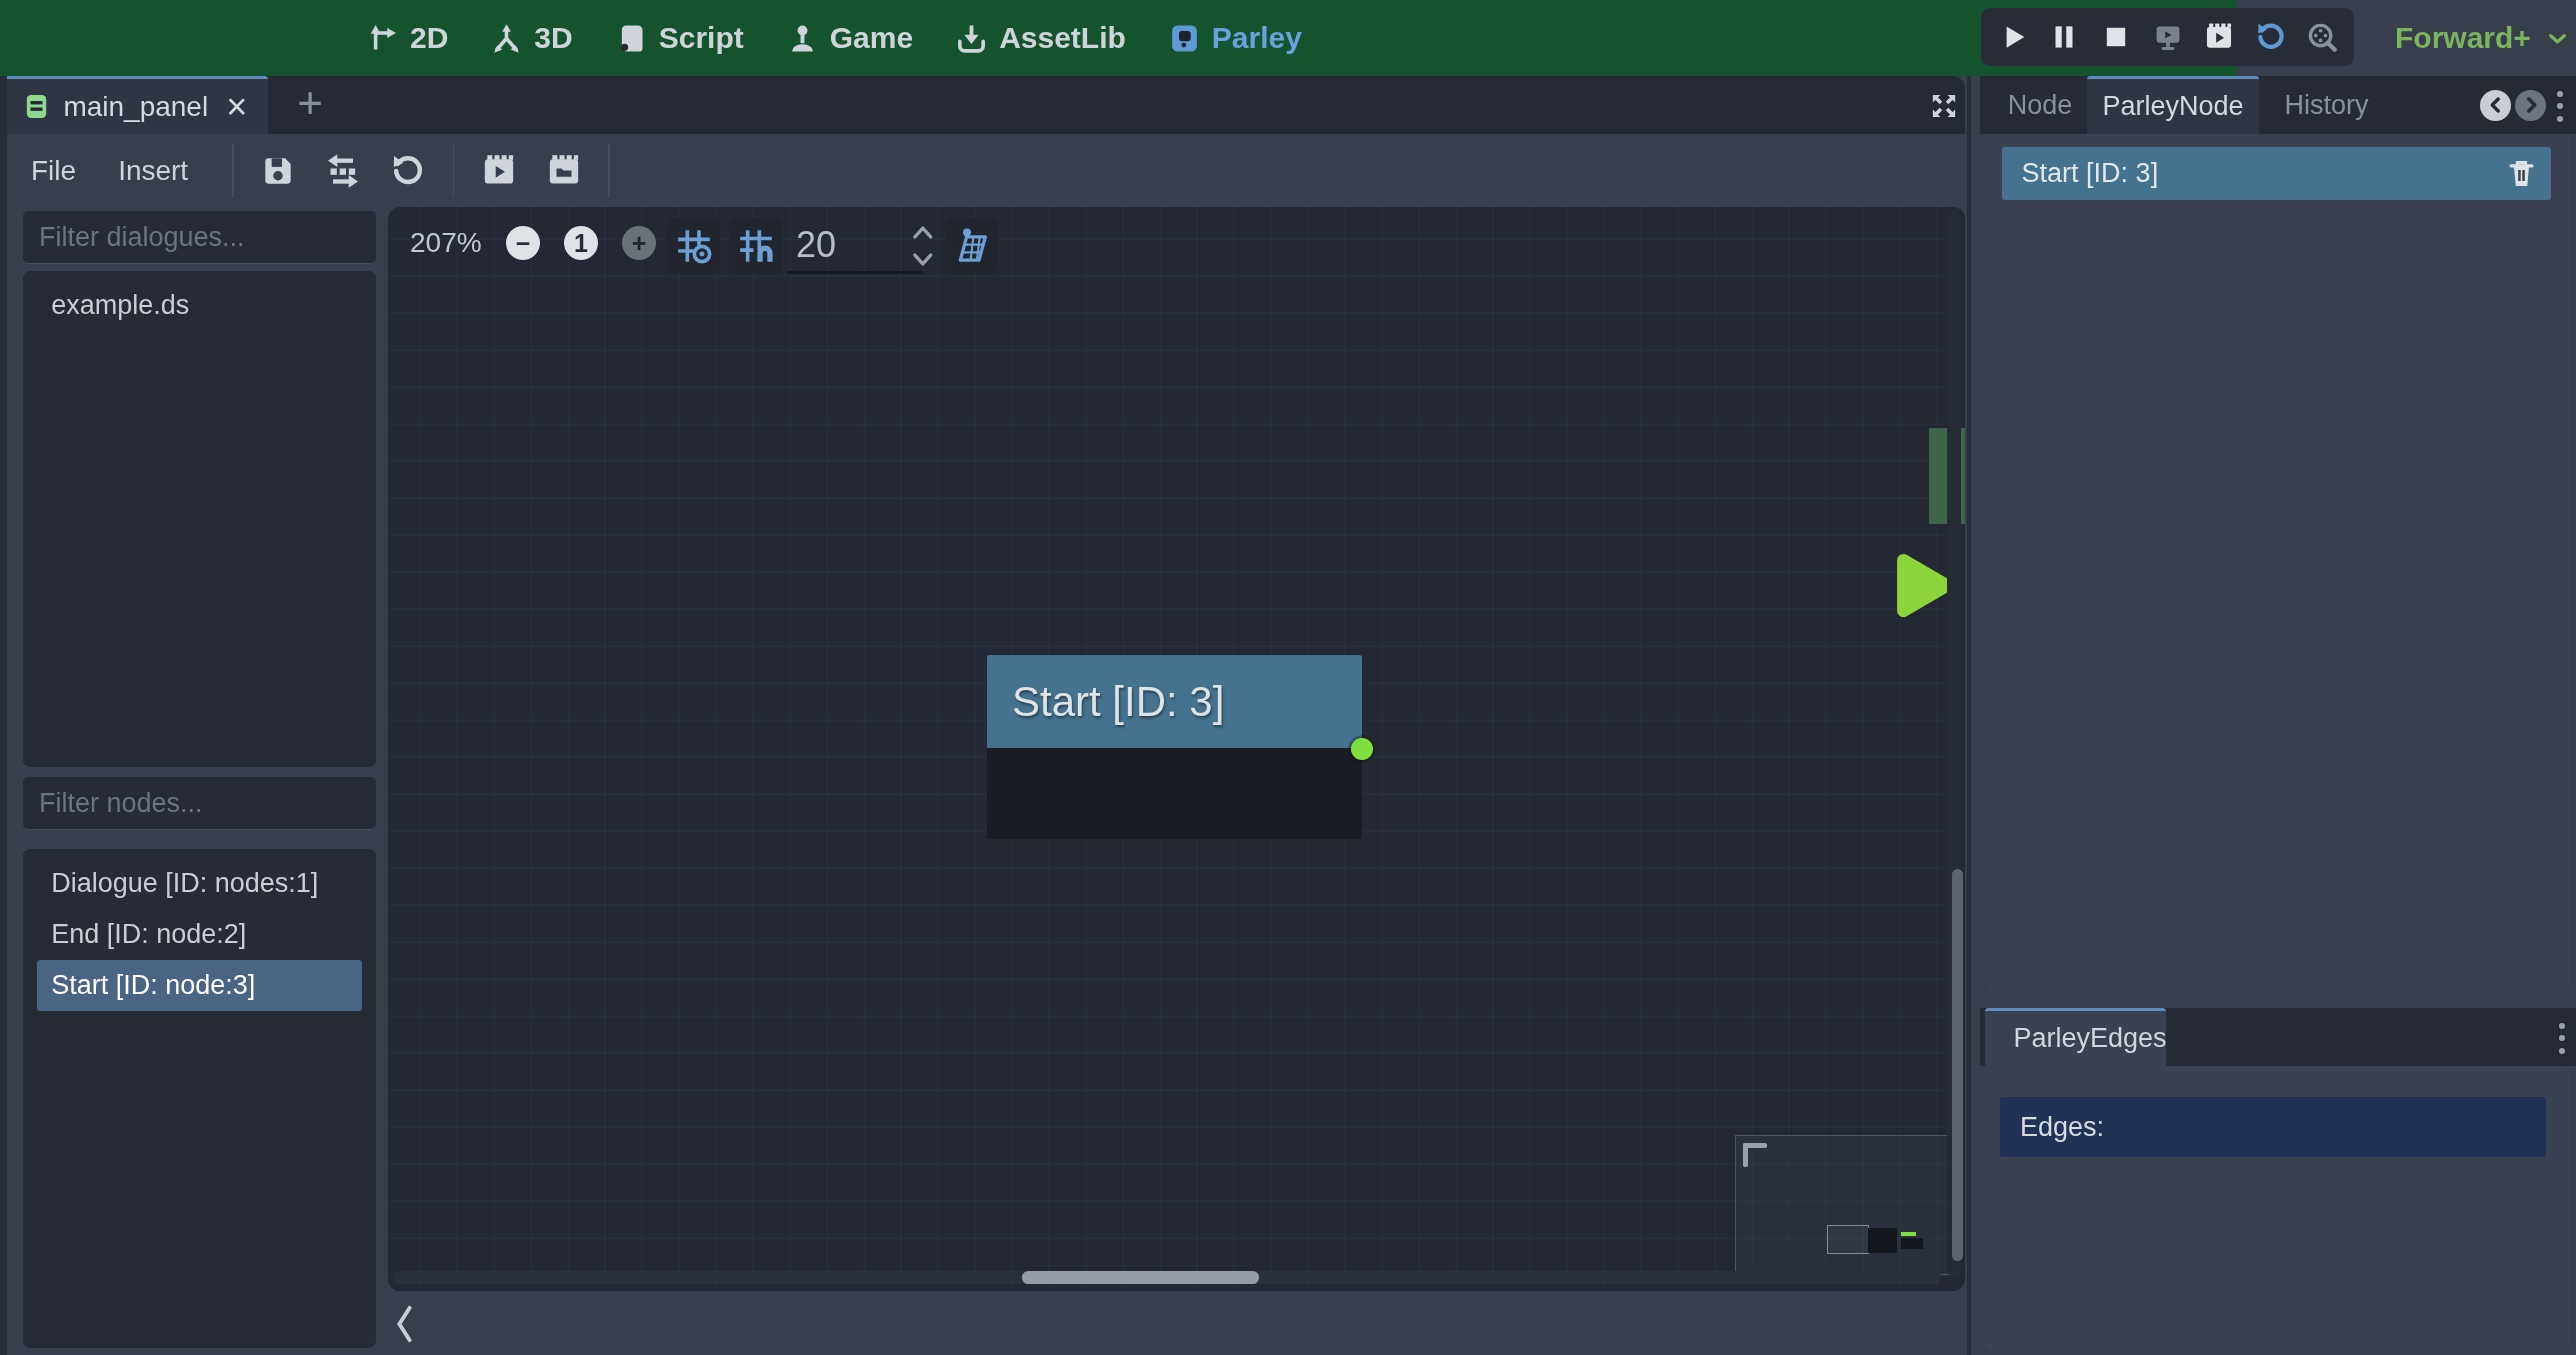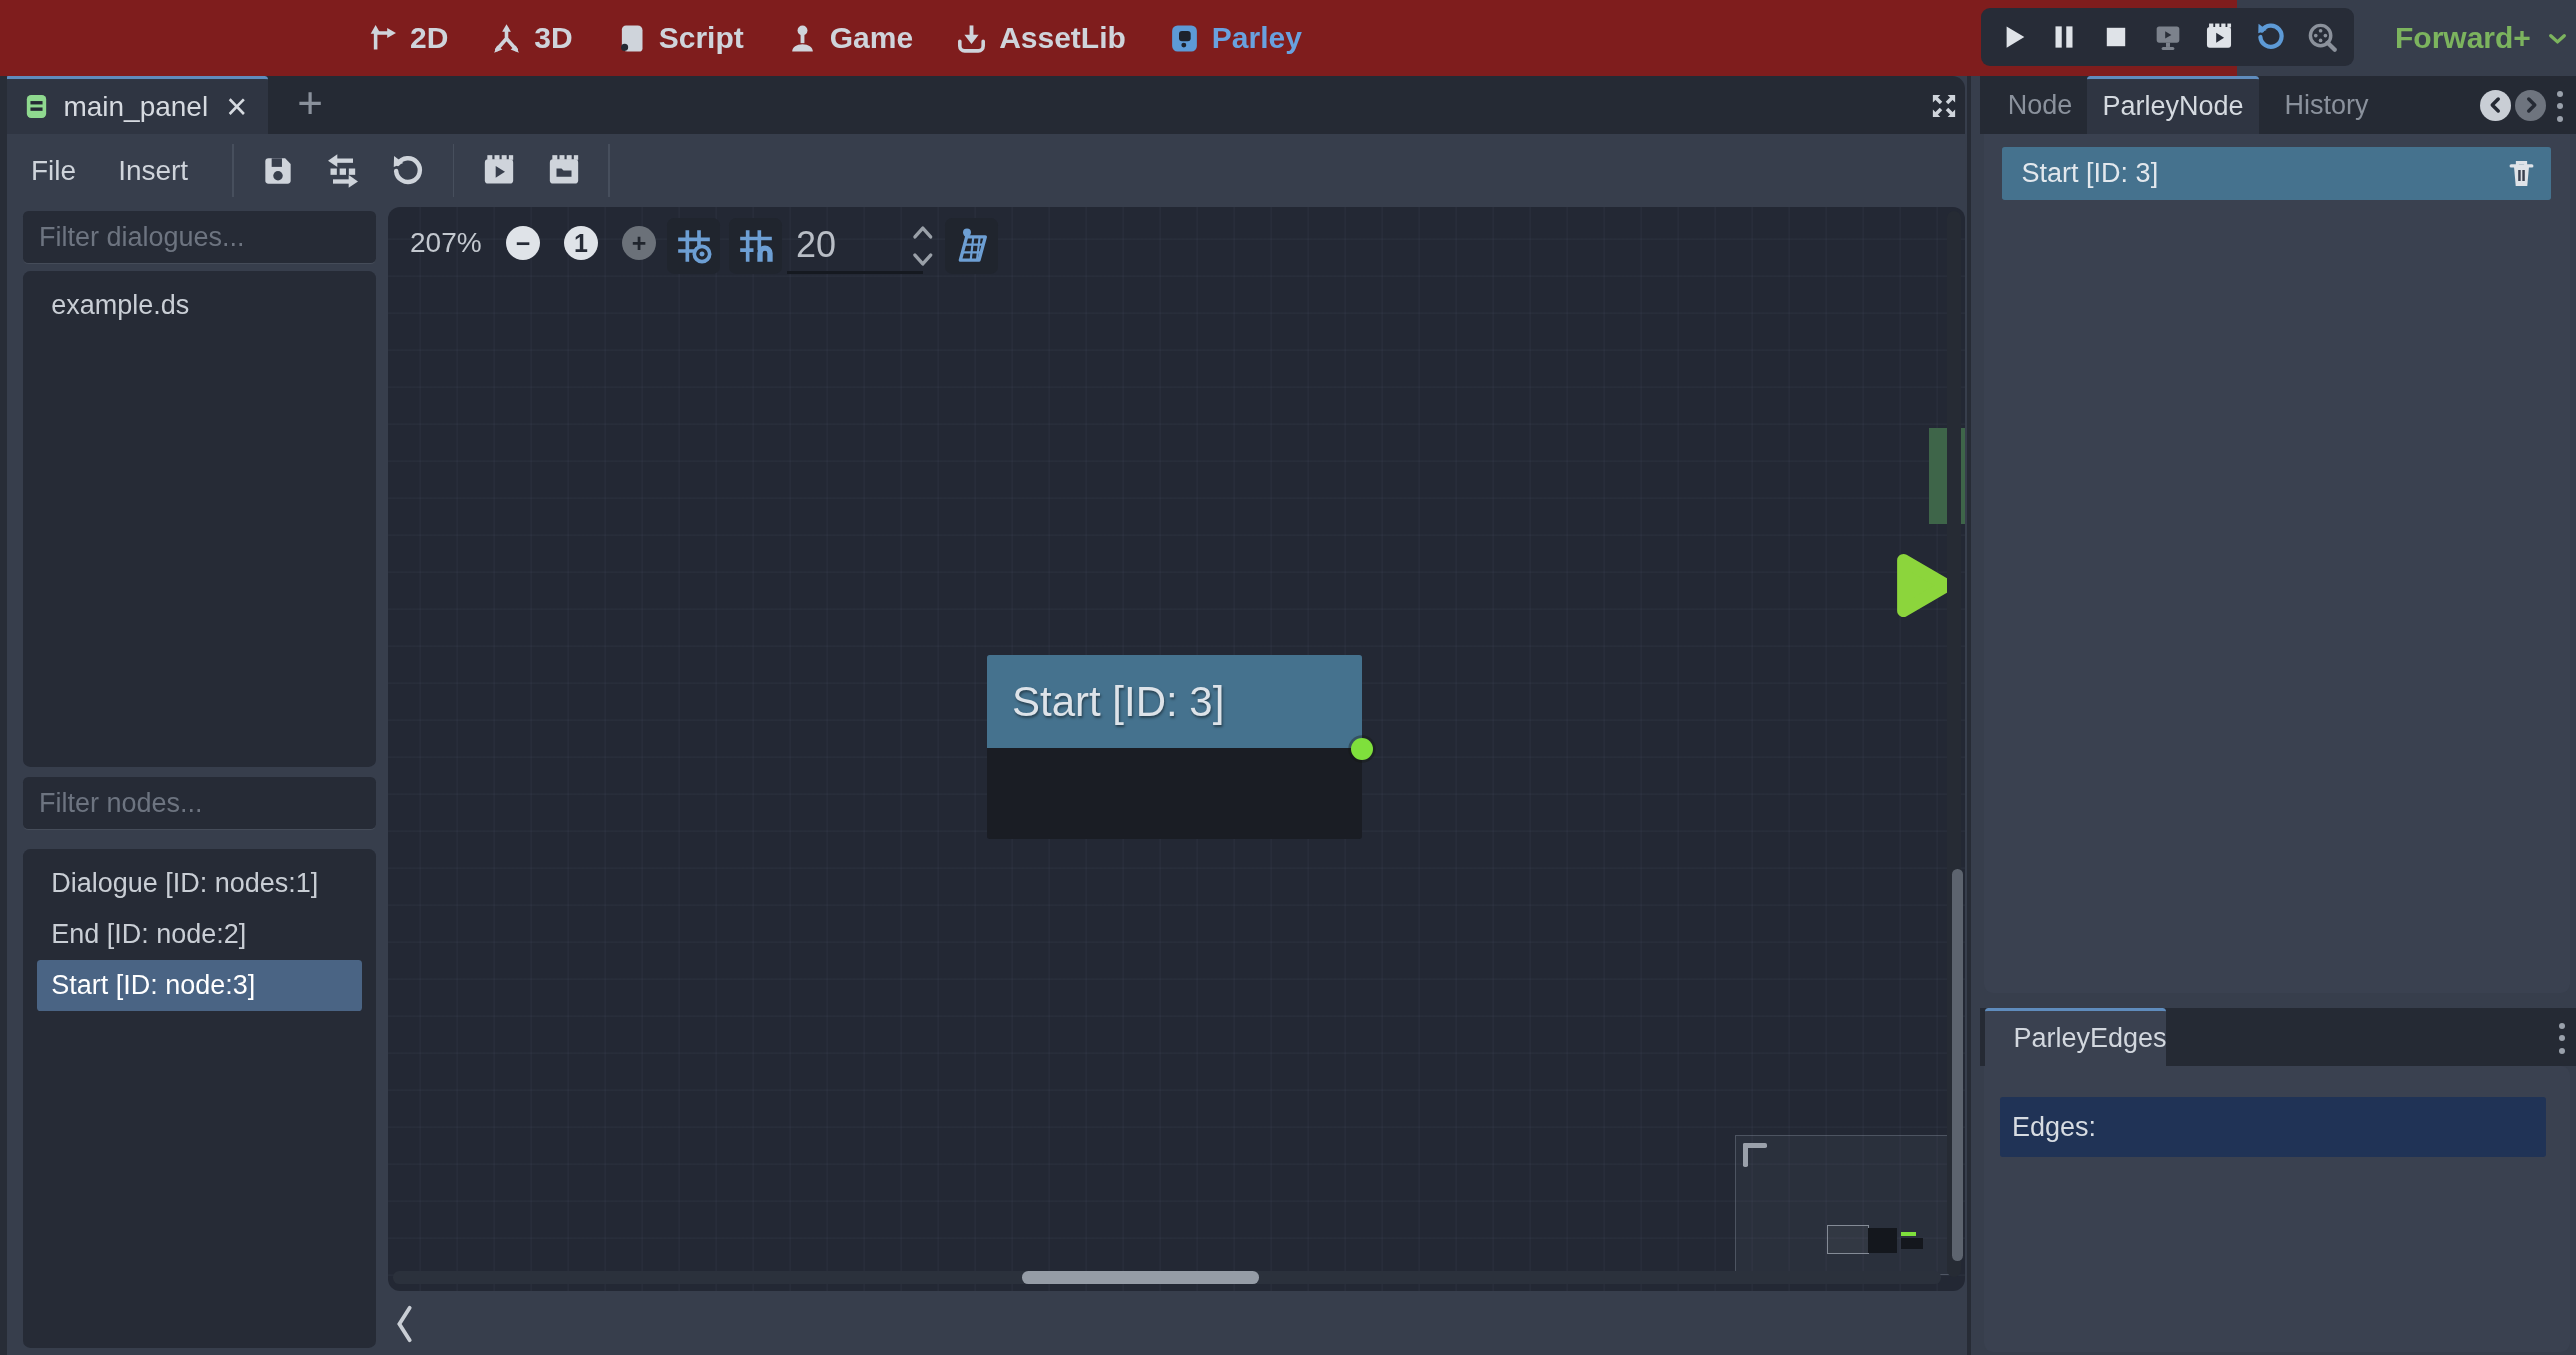--- a/index.html
+++ b/index.html
@@ -2,21 +2,21 @@
 <html style="font-size:14.5px"><head>
 <meta charset="utf-8">
 <style>
   * { margin:0; padding:0; box-sizing:border-box; }
   html,body { background:#1d222c; }
   body { font-family:"Liberation Sans","DejaVu Sans",sans-serif; color:#d2d7de; }
   .screen { position:relative; width:2576px; height:1356px; background:#373e4c; overflow:hidden; }
   .abs { position:absolute; }
 
   
-  .topbar { left:0; top:0; width:2237px; height:76px; background:#7f1d1d; }
+  .topbar { left:0; top:0; width:2237px; height:76px; background:#14532d; }
   .ws-tabs { left:366px; top:0; height:76px; display:flex; align-items:center; gap:42px; }
   .ws-tab { display:flex; align-items:center; gap:11px; font-size:30px; font-weight:700; color:#cfd4db; cursor:default; }
   .ws-tab.active { color:#69a1df; }
   .playbar { left:1981px; top:8.2px; width:373px; height:58px; background:#272c37; border-radius:9px;
              display:flex; align-items:center; justify-content:space-evenly; }
   .pb-btn { width:40px; height:40px; display:flex; align-items:center; justify-content:center; }
   .renderer { left:2395px; top:0; height:76px; display:flex; align-items:center; gap:12.7px;
               font-size:30px; font-weight:700; color:#7cb45e; }
 
   
@@ -108,21 +108,21 @@
   .insp-header { position:absolute; left:18px; top:12.7px; width:549px; height:53px; background:#45728e; border-radius:2.7px;
                  display:flex; align-items:center; padding-left:20px; font-size:27px; color:#e3e8ed; }
   .insp-trash { position:absolute; right:12.7px; top:10px; width:33px; height:33px; }
   .edges-tabrow { position:absolute; left:0; top:932px; width:596px; height:58px; background:#252a34; }
   .edges-tab { position:absolute; left:5.4px; top:0; width:181px; height:58px; background:#3a4150;
                border-top:3.6px solid #5f8cbd; border-radius:3.6px 3.6px 0 0; display:flex; align-items:center;
                padding-left:28px; font-size:27px; color:#d2d7de; }
   .edges-content { position:absolute; left:3.6px; top:990px; width:586px; height:286px; background:#3a4150;
                    border-radius:0 9px 9px 9px; }
   .edges-row { position:absolute; left:16.3px; top:31px; width:546px; height:60px; background:#203356; border-radius:2.7px;
-               display:flex; align-items:center; padding-left:12px; font-size:27px; color:#d7dce2; }
+               display:flex; align-items:center; padding-left:20px; font-size:27px; color:#d7dce2; }
 
   svg { display:block; }
 </style>
 </head>
 <body>
 
 <div class="screen">
 
   <div class="abs topbar">
     <div class="abs ws-tabs">

